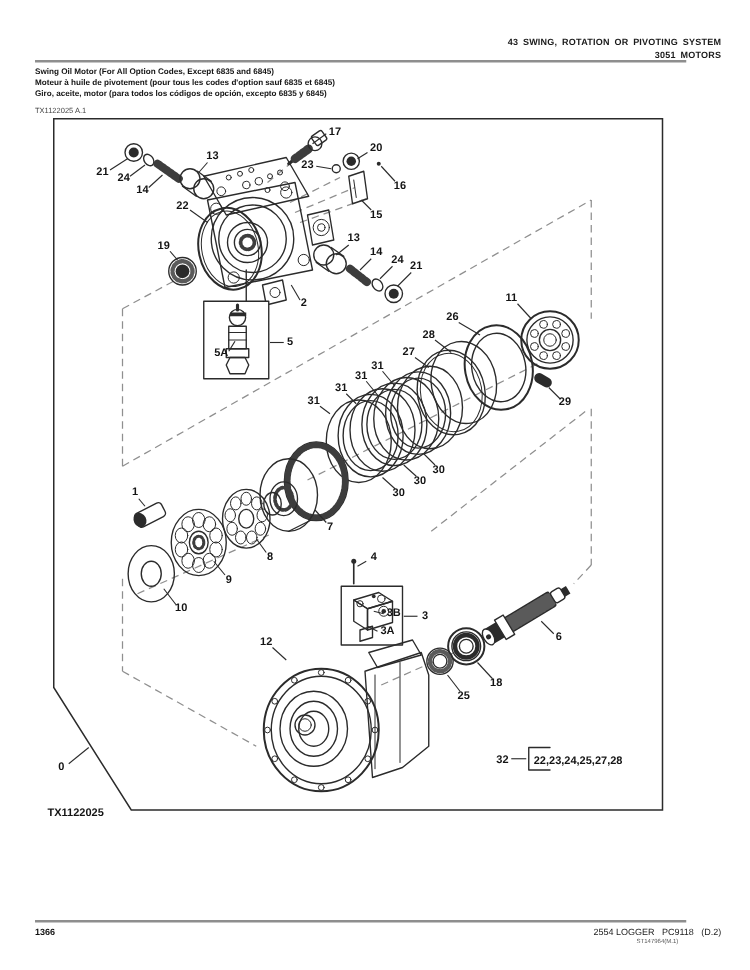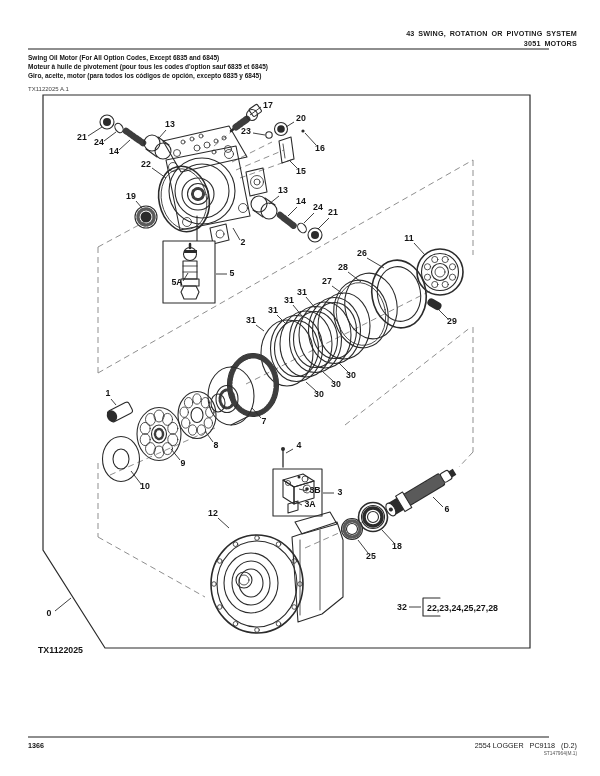--- a/index.html
+++ b/index.html
@@ -8,21 +8,21 @@
   .hdr{position:absolute;top:29px;right:51px;text-align:right;
        font-size:7.2px;font-weight:bold;line-height:9.5px;letter-spacing:.2px;
        word-spacing:1.6px;color:#1a1a1a;}
   .rule{position:absolute;left:28px;width:521px;height:2px;background:#8e8e8e;}
   .rule-top{top:48px;}
   .rule-bottom{top:736px;}
   .titleblock{position:absolute;left:28px;top:54px;font-size:6.5px;font-weight:bold;
               line-height:8.8px;color:#141414;}
   .figref{position:absolute;left:28px;top:86px;font-size:6px;color:#444;}
   .pageno{position:absolute;left:28px;top:741px;font-size:7.2px;font-weight:bold;color:#111;}
-  .docref{position:absolute;right:51px;top:741px;text-align:right;color:#222;}
+  .docref{position:absolute;right:51px;top:741px;text-align:center;color:#222;}
   .docref .model{font-size:7.2px;white-space:pre;}
   .docref .code{font-size:4.8px;color:#555;margin-top:1px;}
   svg.diagram{position:absolute;left:0;top:0;}
   .parts{fill:none;stroke:#2b2b2b;stroke-width:1.1;stroke-linecap:round;stroke-linejoin:round;}
   .f{fill:#2b2b2b;stroke:none;}
   .wf{fill:#fff;}
   .thin{stroke-width:.8;}
   .thick{stroke-width:1.6;}
   .spring{stroke:#3d3d3d;stroke-dasharray:2 1.8;}
   .teeth{stroke:#3d3d3d;stroke-dasharray:1.6 1.6;}

